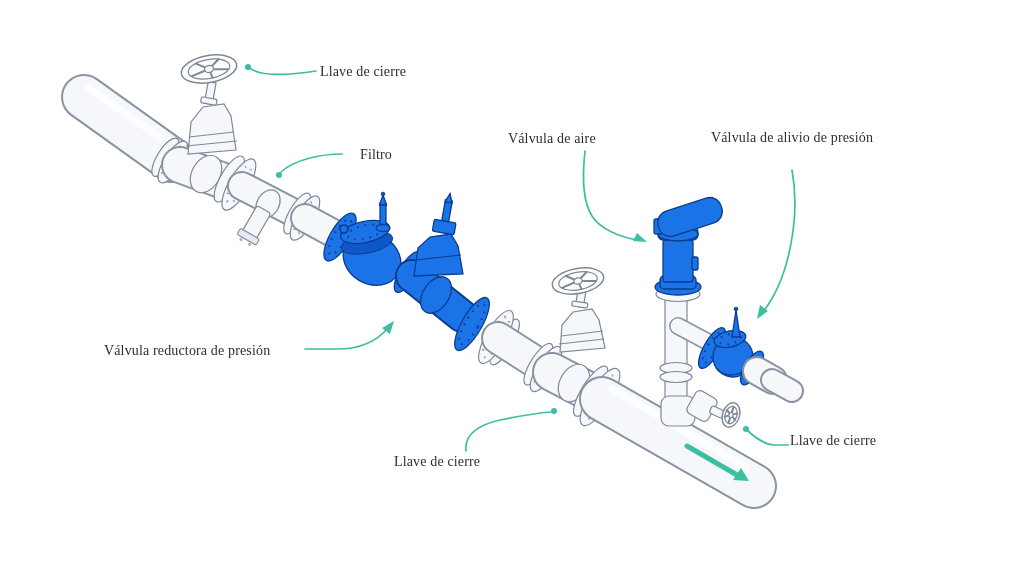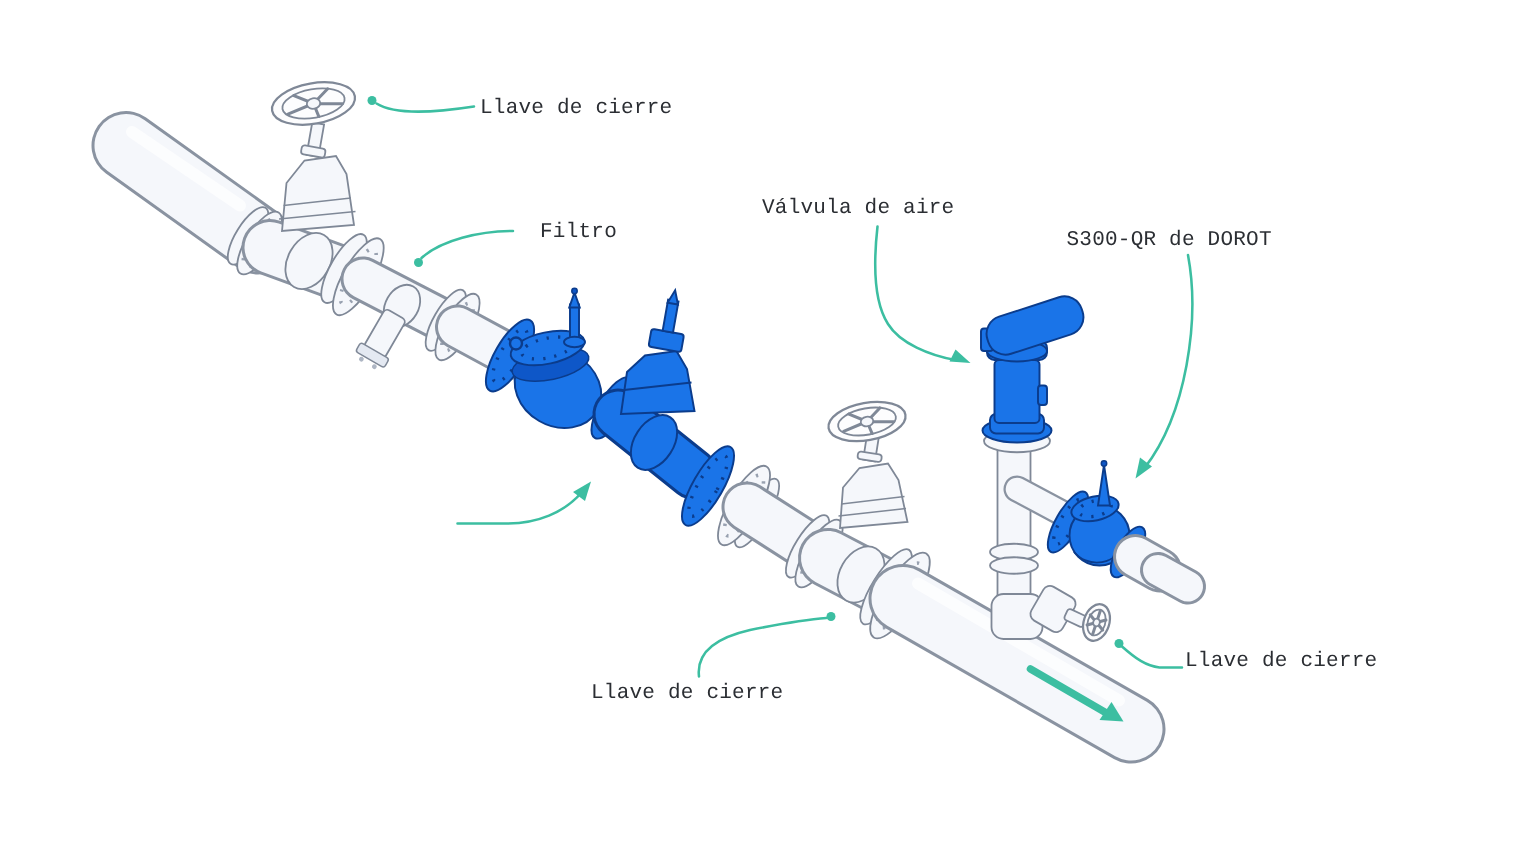--- a/index.html
+++ b/index.html
@@ -1,17 +1,17 @@
 <!DOCTYPE html>
 <html><head>
 <meta charset="utf-8">
 <style>
   html,body{margin:0;padding:0;background:#ffffff}
   .stage{position:relative;width:1024px;height:570px;background:#ffffff;overflow:hidden;
-         font-family:Liberation Mono, monospace}
+         font-family:Liberation Serif, serif}
   .lbl{position:absolute;font-size:14px;line-height:18px;font-weight:500;color:#2b2e33;
        letter-spacing:.15px;white-space:nowrap}
   svg{position:absolute;left:0;top:0}
   
   .m{fill:#f5f7fb;stroke:#7f8897;stroke-width:1.2}
   .ms{fill:#e4e9f2;stroke:#7f8897;stroke-width:1}
   .rim{fill:none;stroke:#7f8897;stroke-width:1}
   .wheel{fill:#fdfdfe;stroke:#7f8897;stroke-width:1.5}
   .wheeli{fill:none;stroke:#7f8897;stroke-width:1.2}
   .spoke{fill:none;stroke:#7f8897;stroke-width:2;stroke-linecap:round}
@@ -282,16 +282,17 @@
     <g>
       <circle cx="746" cy="429" r="3" class="teal"></circle>
       <path d="M748,431 C757,439 764,444 773,445 L788,445" class="lead"></path>
     </g>
   </g>
 </svg>
 
   <div class="lbl" style="left:320px;top:63px">Llave de cierre</div>
   <div class="lbl" style="left:360px;top:146px">Filtro</div>
   <div class="lbl" style="left:508px;top:130px">Válvula de aire</div>
-  <div class="lbl" style="left:711px;top:151px">S300-QR de DOROT</div>
+  <div class="lbl" style="left:711px;top:129px">Válvula de alivio de presión</div>
+  <div class="lbl" style="left:104px;top:342px">Válvula reductora de presión</div>
   <div class="lbl" style="left:394px;top:453px">Llave de cierre</div>
   <div class="lbl" style="left:790px;top:432px">Llave de cierre</div>
 </div>
 
 </body></html>

